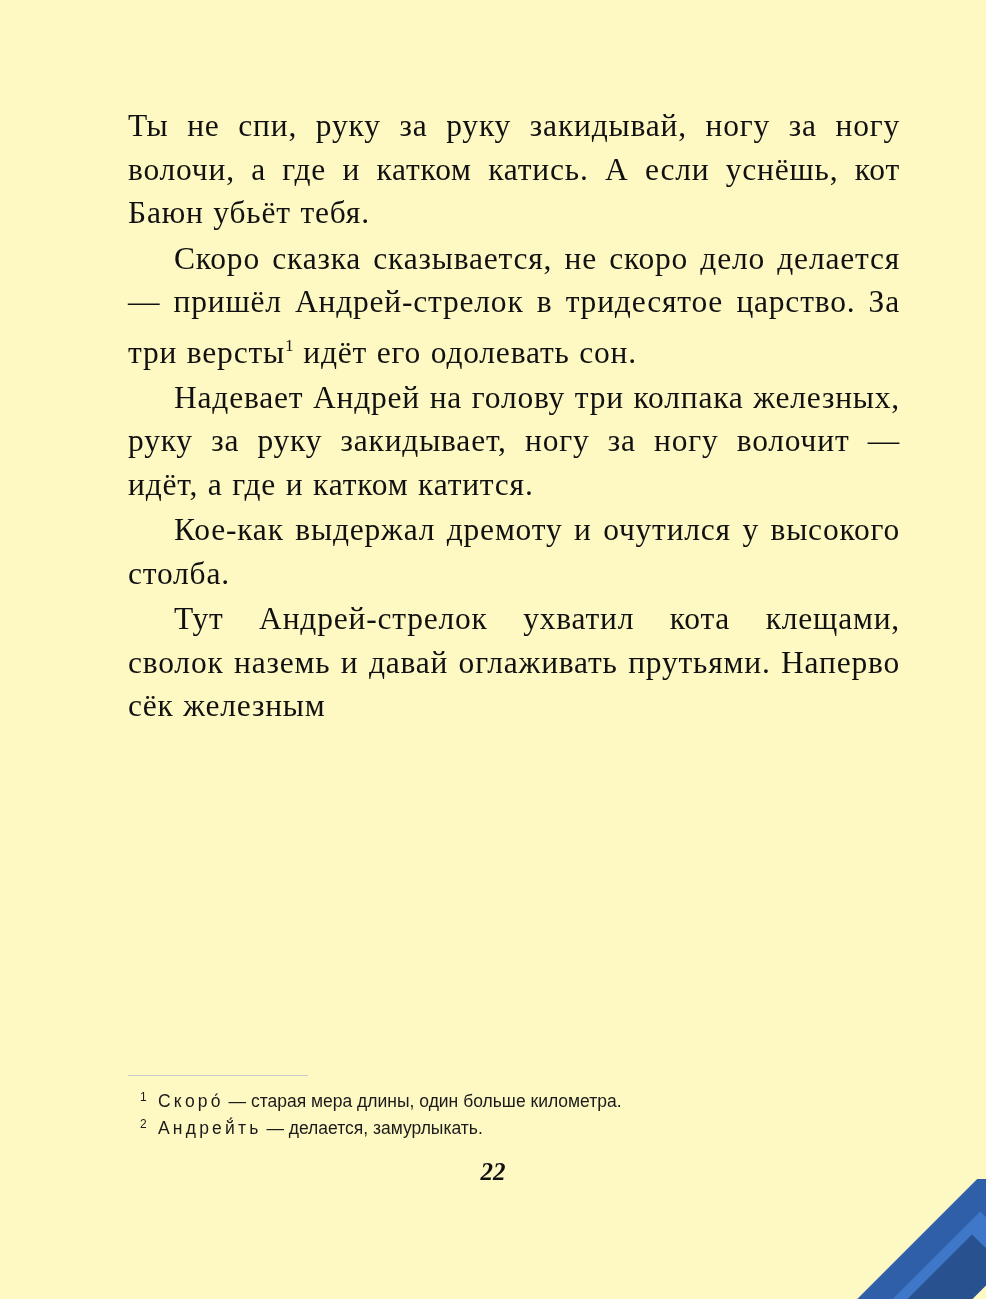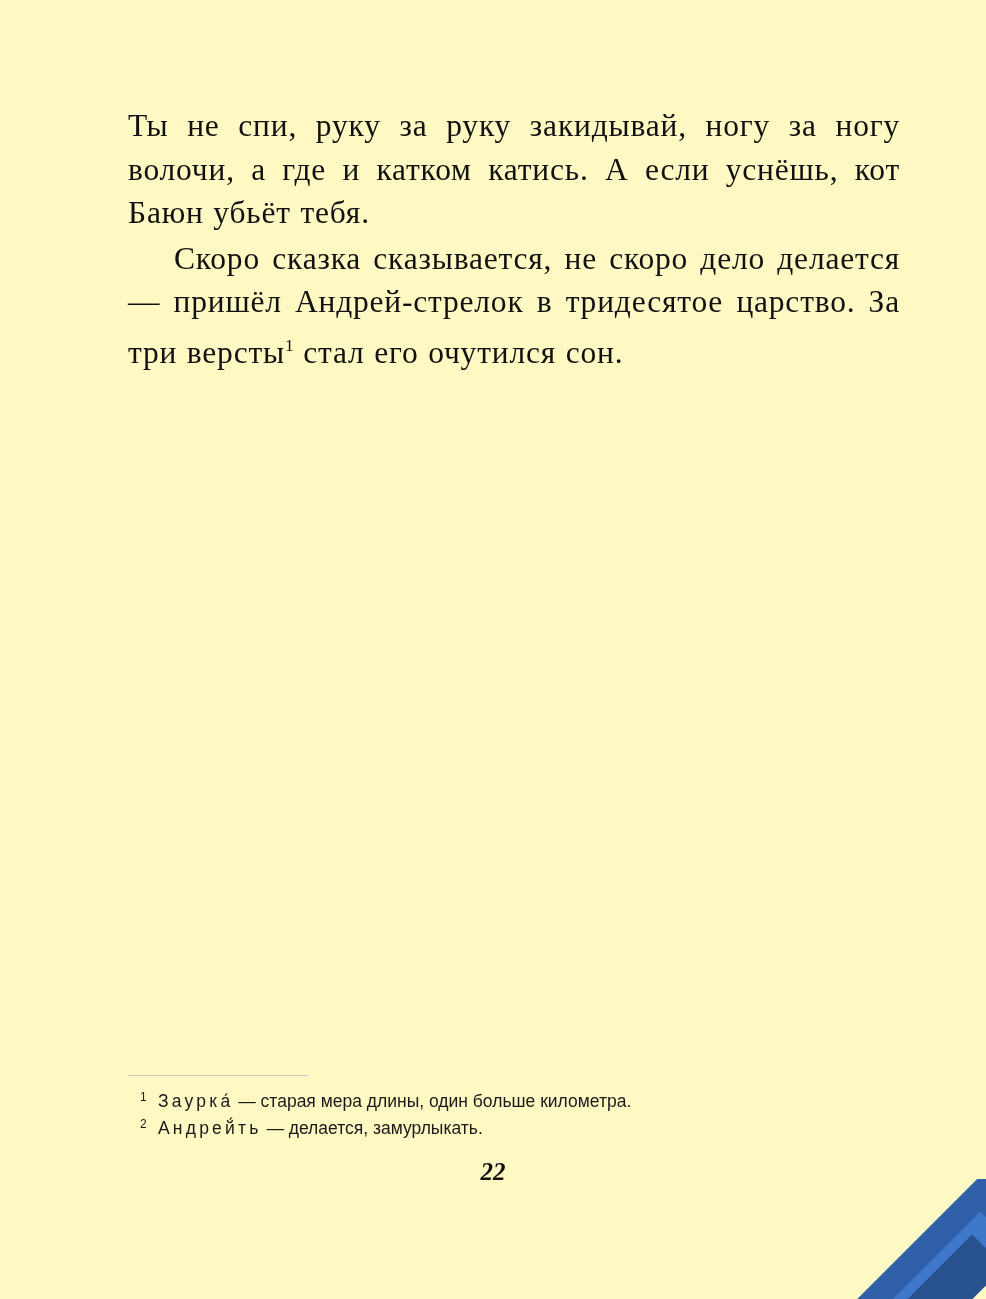--- a/index.html
+++ b/index.html
@@ -127,34 +127,37 @@
 </head>
 <body>
 
 <div class="page">
 
   <div class="text-column">
 
     <p class="para"><span>Ты не спи, руку за руку закидывай, ногу за ногу волочи, а где и катком катись. А если уснёшь, кот Баюн убьёт тебя.</span></p>
 
 
-    <p class="para indent"><span>Скоро сказка сказывается, не скоро дело делается — пришёл Андрей-стрелок в тридесятое царство. За три версты</span><sup>1</sup><span> стал его очутился сон.</span></p>
+    <p class="para indent"><span>Скоро сказка сказывается, не скоро дело делается — пришёл Андрей-стрелок в тридесятое царство. За три версты</span><sup>1</sup><span> идёт его одолевать сон.</span></p>
+
+    <p class="para indent"><span>Надевает Андрей на голову три колпака железных, руку за руку закидывает, ногу за ногу волочит — идёт, а где и катком катится.</span></p>
+
+    <p class="para indent"><span>Кое-как выдержал дремоту и очутился у высокого столба.</span></p>
 
 
-
-
+    <p class="para indent"><span>Тут Андрей-стрелок ухватил кота клещами, сволок наземь и давай оглаживать прутьями. Наперво сёк железным</span></p>
 
   </div>
 
   <div class="footnotes">
     <div class="footnote-rule"></div>
 
     <p class="footnote">
       <span class="fn-num">1</span>
-      <span class="fn-term">Заурка́</span><span> — старая мера длины, один больше километра.</span>
+      <span class="fn-term">Скоро́</span><span> — старая мера длины, один больше километра.</span>
     </p>
 
     <p class="footnote">
       <span class="fn-num">2</span>
       <span class="fn-term">Андрей́ть</span><span> — делается, замурлыкать.</span>
     </p>
   </div>
 
   <div class="page-number">22</div>
 

